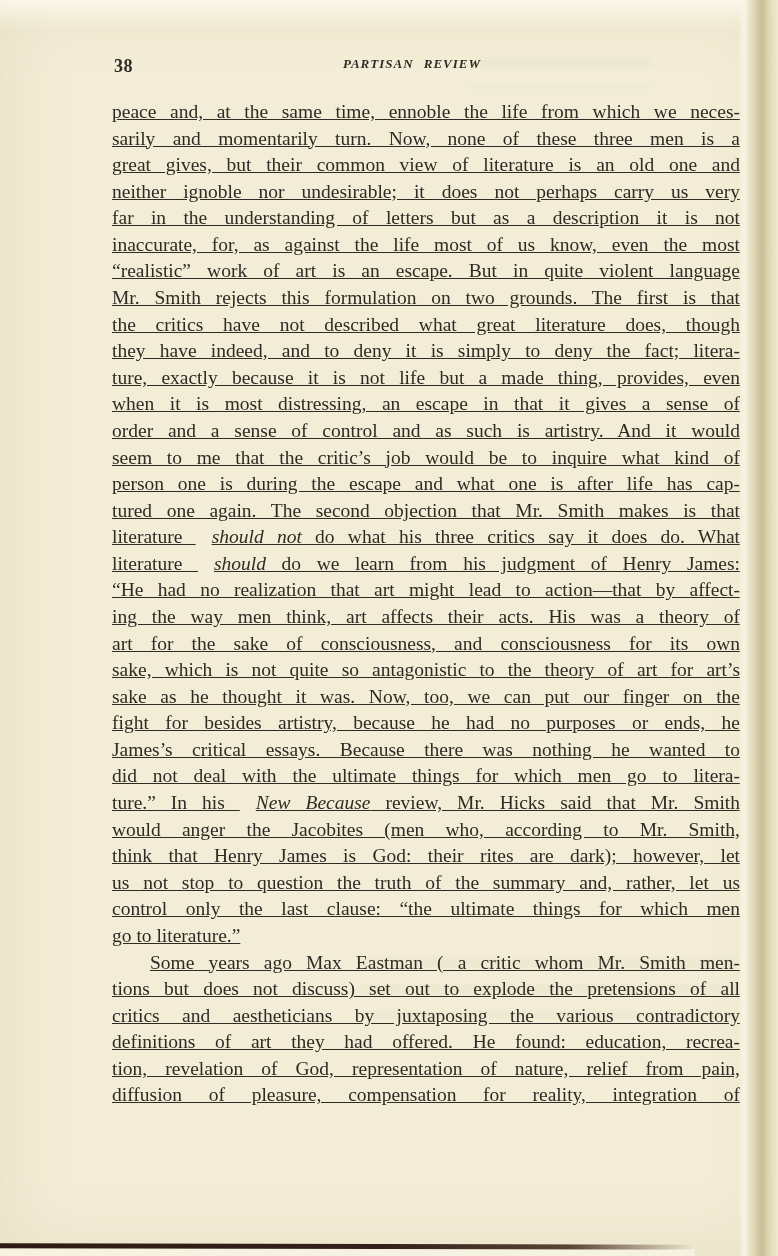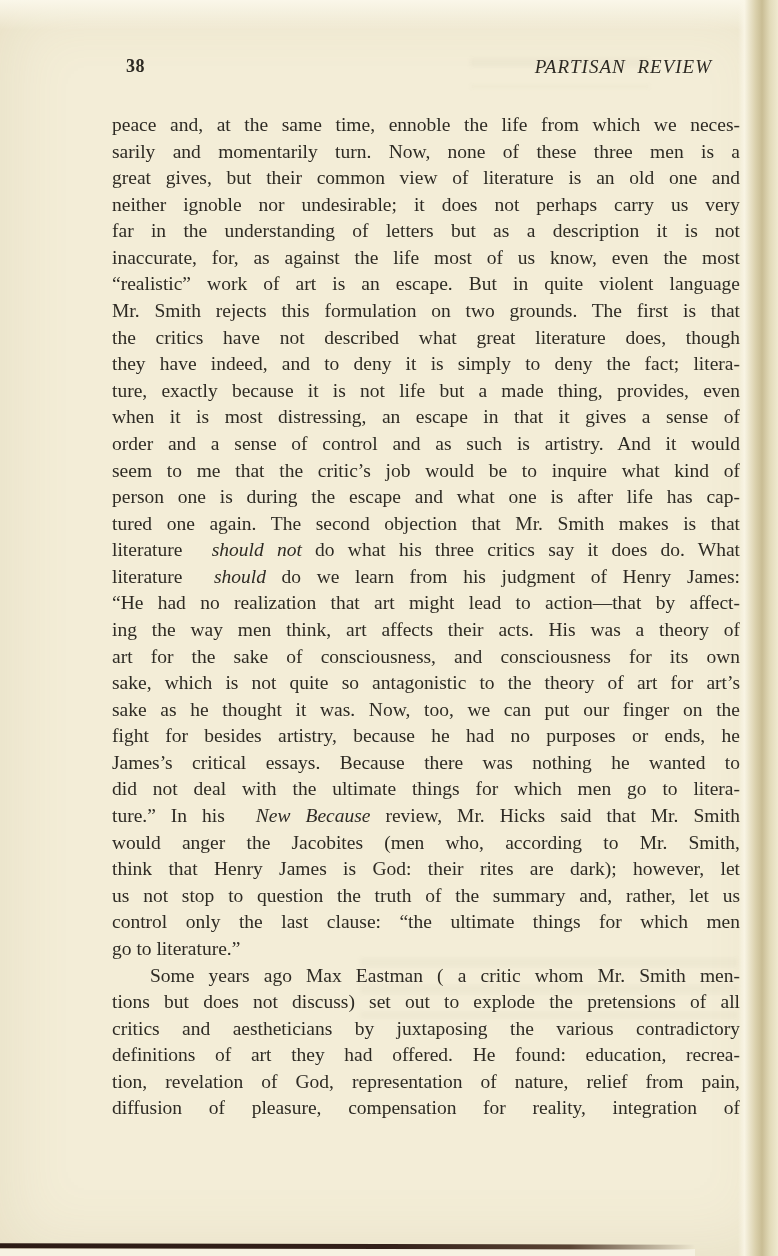--- a/index.html
+++ b/index.html
@@ -47,32 +47,32 @@
     position:absolute;left:0;bottom:0;width:695px;height:7px;
     background:#f6f2e2;pointer-events:none;
   }
   
   .header{
     position:absolute;top:56px;left:112px;width:628px;height:24px;
     color:var(--ink);
   }
   .page-number{
     position:absolute;left:2px;top:0;
-    font-size:18px;font-weight:bold;letter-spacing:0.5px;margin-left:12px;
+    font-size:18px;font-weight:bold;letter-spacing:0.5px;
   }
   .header-title{
-    text-align:right;
+    text-align:center;
     padding-right:28px; 
-    font-size:19px;font-weight:normal;font-style:italic;
+    font-size:13px;font-weight:bold;font-style:italic;
     letter-spacing:1px;word-spacing:6px;
   }
   
   .body-text{
-    position:absolute;top:112px;left:112px;width:628px;
-    font-size:19.5px;line-height:26.58px;color:var(--ink);
+    position:absolute;top:99px;left:112px;width:628px;
+    font-size:19.5px;line-height:26.58px;color:var(--ink);text-decoration:underline;
   }
   .line{
     height:26.58px;
     text-align:justify;
     text-align-last:justify;
     overflow:hidden;
   }
   .line.nojust{text-align:center;text-align-last:left;}
   .line.indent{text-indent:38px;}
   .line i{font-style:italic;margin-left:16px;}

